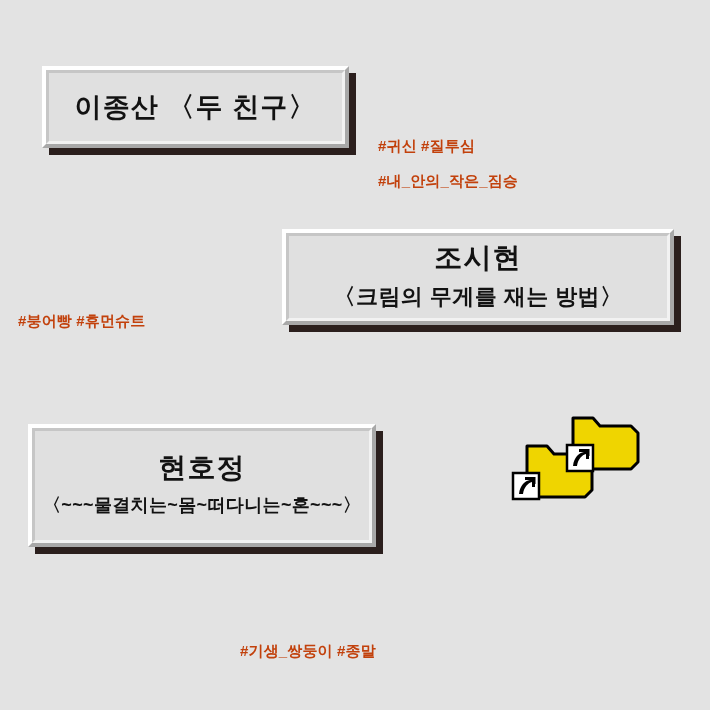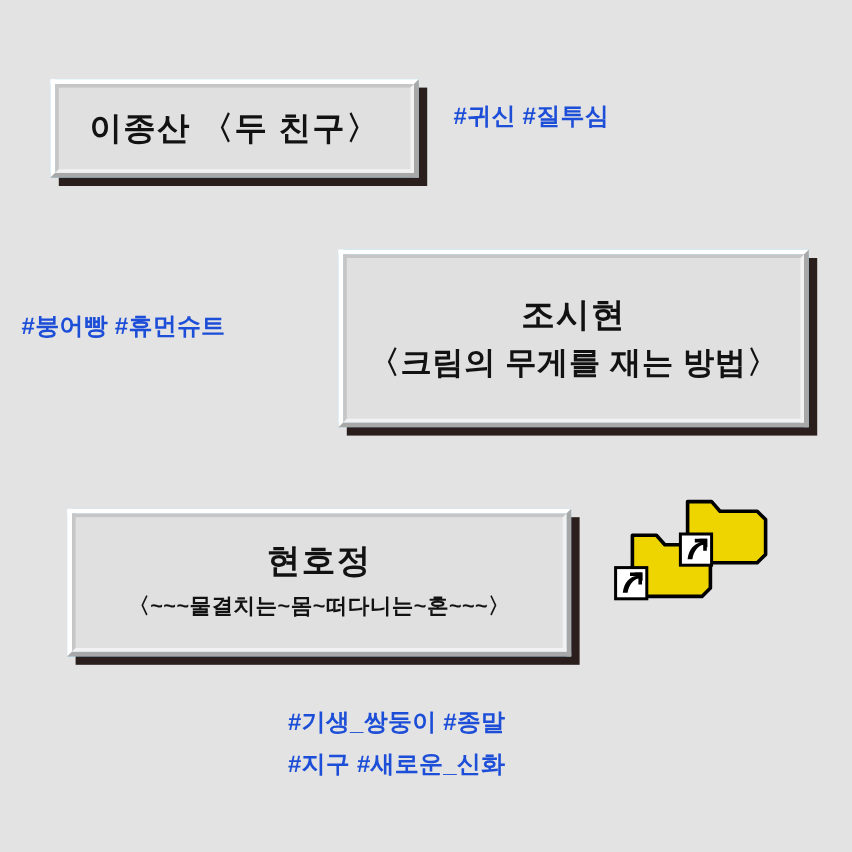--- a/index.html
+++ b/index.html
@@ -74,61 +74,62 @@
     height: 82px;
   }
   #plaque-1 .author {
     font-size: 27px;
     line-height: 30px;
   }
 
   
   #plaque-2 {
     left: 282px;
-    top: 208px;
+    top: 229px;
     width: 392px;
-    height: 148px;
+    height: 96px;
   }
   #plaque-2 .author {
     font-size: 28px;
     line-height: 38px;
     margin-bottom: 2px;
   }
   #plaque-2 .title {
-    font-size: 26px;
+    font-size: 22px;
     line-height: 36px;
     text-align: center;
   }
 
   
   #plaque-3 {
-    left: 56px;
+    left: 28px;
     top: 424px;
-    width: 420px;
+    width: 348px;
     height: 123px;
   }
   #plaque-3 .author {
     font-size: 28px;
     line-height: 36px;
     margin-bottom: 2px;
   }
   #plaque-3 .title {
     font-size: 18px;
     line-height: 34px;
   }
 
   
   .tags {
     position: absolute;
-    color: #1d4ed8;
+    color: #c2410c;
     font-weight: bold;
-    font-size: 20px;
+    font-size: 15px;
     line-height: 35px;
     letter-spacing: 0.01em;
     white-space: nowrap;
+    margin-top: 48px;
   }
   .tags .tag-line {
     display: block;
   }
 
   #tags-1 {
     left: 378px;
     top: 80px;
     text-align: left;
   }
@@ -161,20 +162,21 @@
 <div id="stage">
 
   <div class="plaque" id="plaque-1">
     <div class="plaque-inner">
       <div class="author">이종산 〈두 친구〉</div>
     </div>
   </div>
 
   <div class="tags" id="tags-1">
     <span class="tag-line">#귀신 #질투심</span>
+    <span class="tag-line">#내_안의_작은_짐승</span>
   </div>
 
   <div class="tags" id="tags-2">
     <span class="tag-line">#붕어빵 #휴먼슈트</span>
   </div>
 
   <div class="plaque" id="plaque-2">
     <div class="plaque-inner">
       <div class="author">조시현</div>
       <div class="title">〈크림의 무게를 재는 방법〉</div>
@@ -183,21 +185,20 @@
 
   <div class="plaque" id="plaque-3">
     <div class="plaque-inner">
       <div class="author">현호정</div>
       <div class="title">〈~~~물결치는~몸~떠다니는~혼~~~〉</div>
     </div>
   </div>
 
   <div class="tags" id="tags-3">
     <span class="tag-line">#기생_쌍둥이 #종말</span>
-    <span class="tag-line">#지구 #새로운_신화</span>
   </div>
 
   <div id="folder-icons">
     <svg width="150" height="110" viewBox="0 0 150 110" xmlns="http://www.w3.org/2000/svg">
 
       <g>
         <path d="M68 8 L88 8 L95 16 L126 16 L133 23 L133 52 L126 59 L75 59 L68 52 Z" fill="#EFD500" stroke="#000000" stroke-width="3" stroke-linejoin="round"></path>
       </g>
 
       <g>

